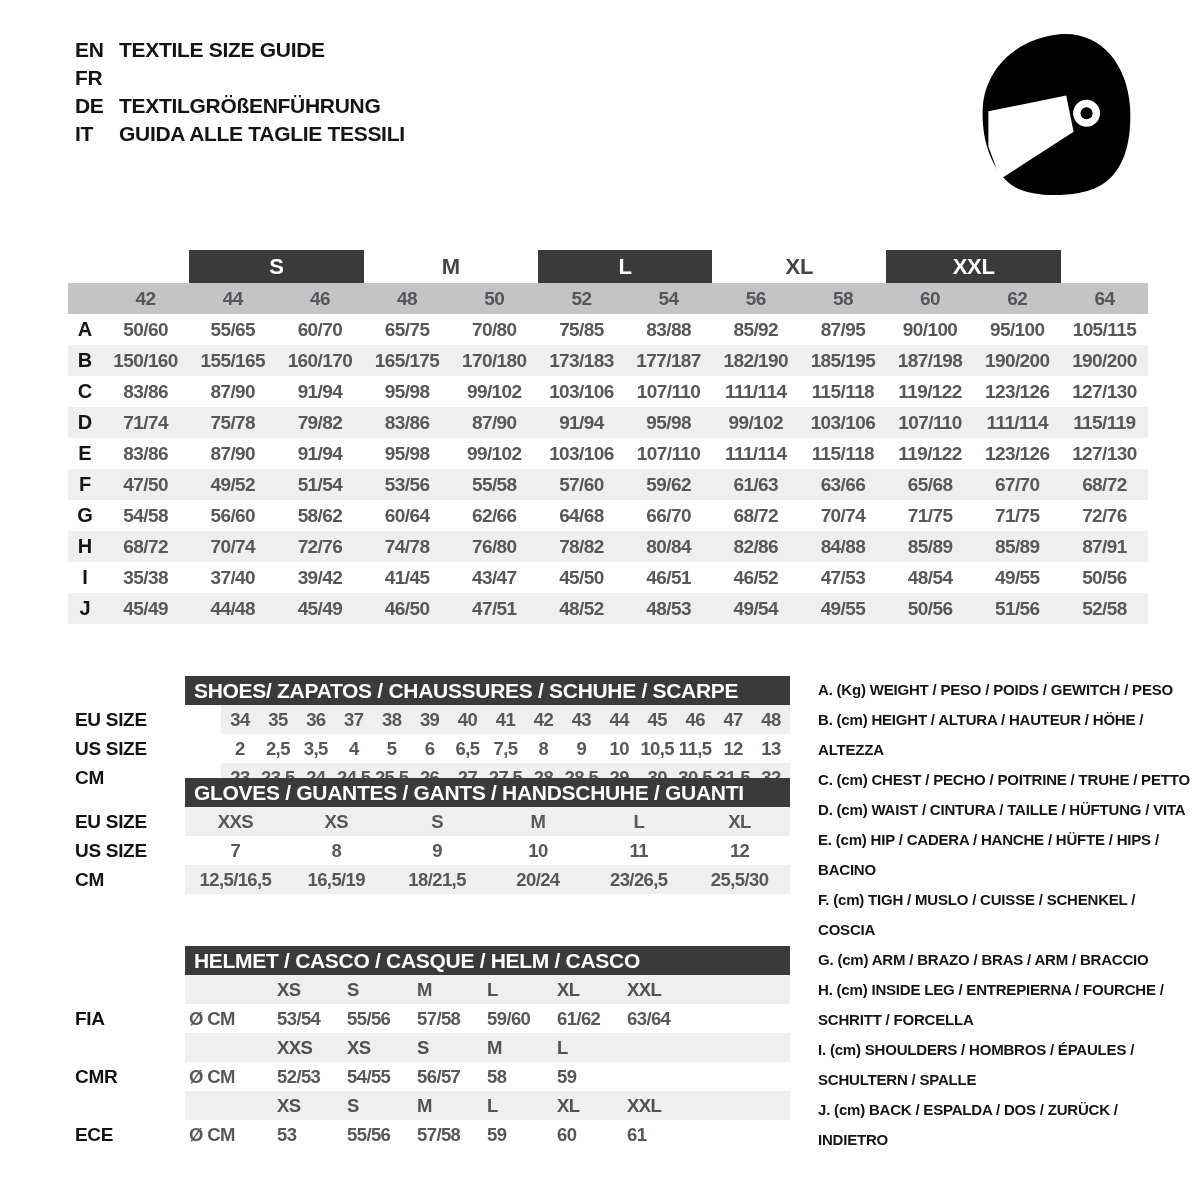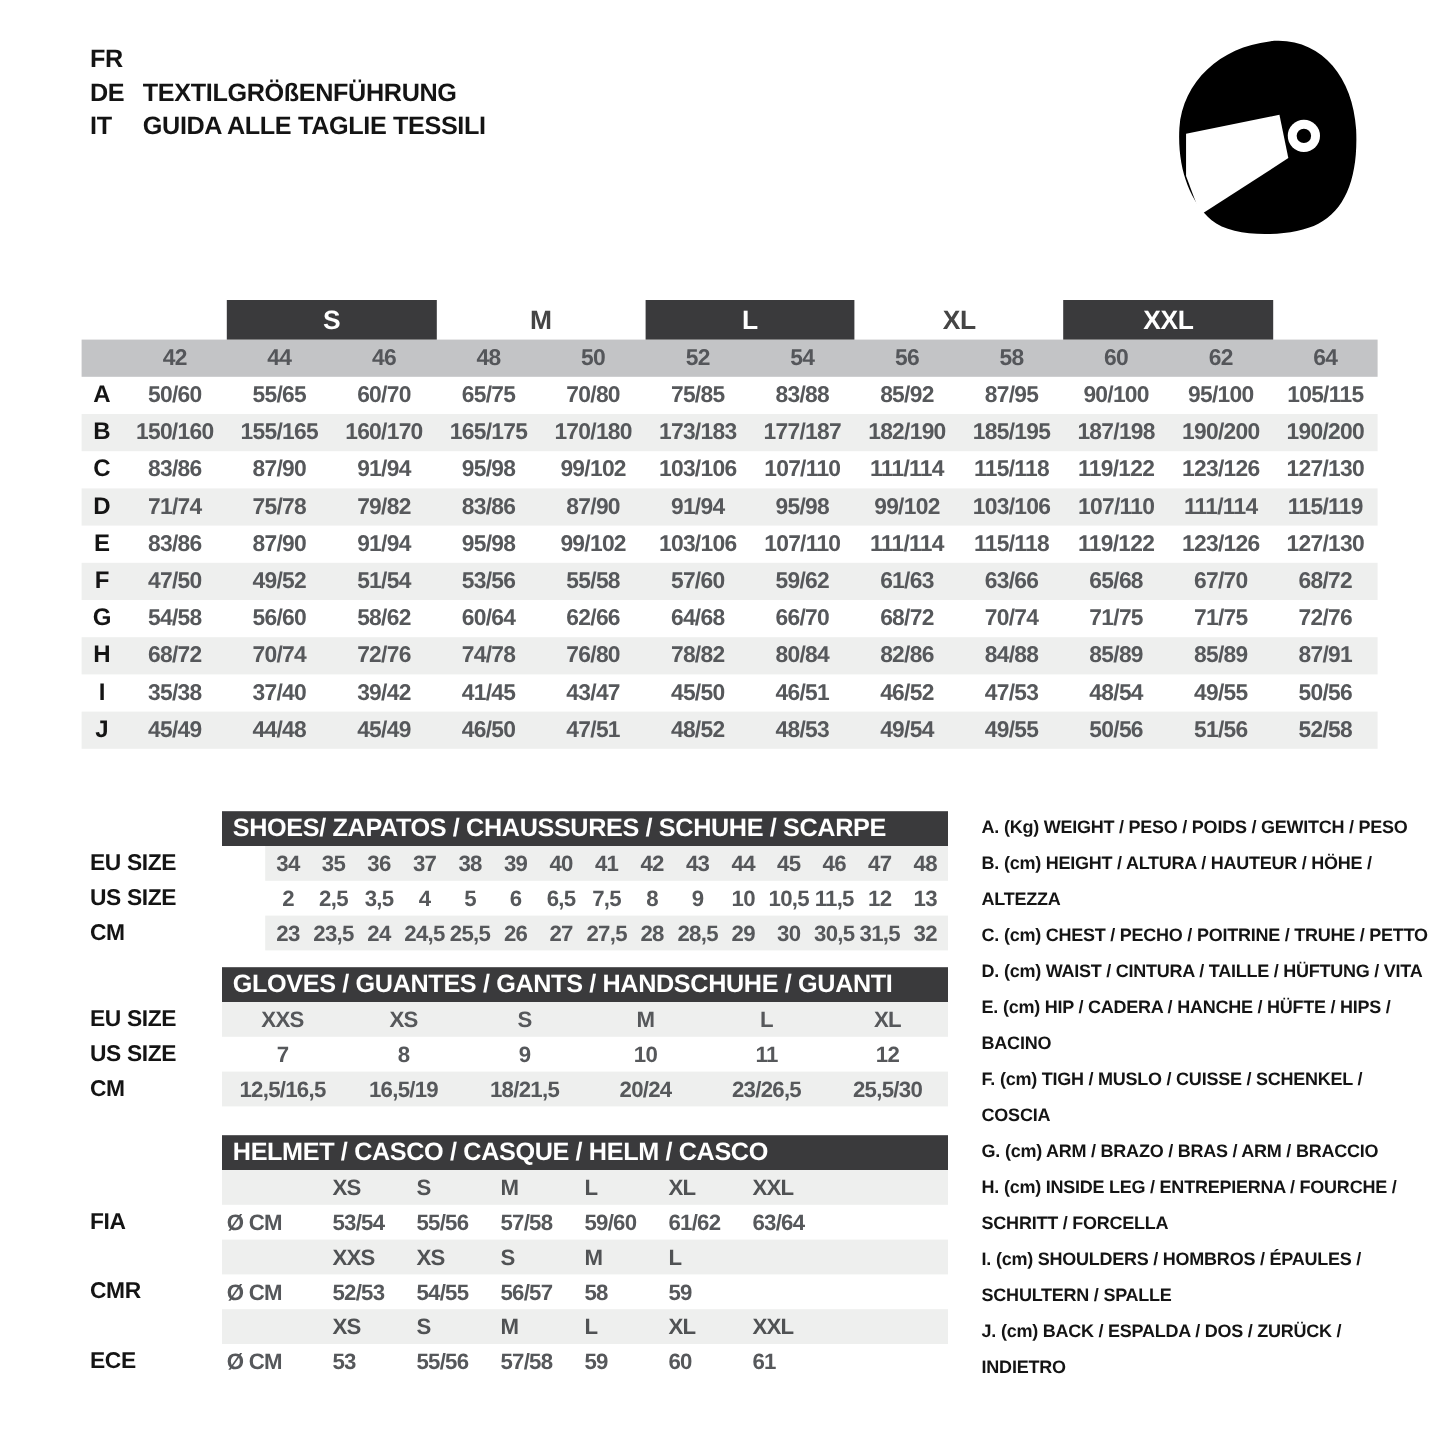--- a/index.html
+++ b/index.html
@@ -32,21 +32,21 @@
   .num-band .cell{color:#54565a;}
   .trow{display:grid;grid-template-columns:34px repeat(12,1fr);height:31px;}
   #main-rows > div:nth-of-type(even){background:var(--stripe);}
   .row-letter{display:flex;align-items:center;justify-content:center;font-size:20px;color:var(--ink);}
   .cell{display:flex;align-items:center;justify-content:center;font-size:19px;color:var(--value-ink);
     white-space:nowrap;letter-spacing:-0.6px;}
   .cells{display:contents;}
   
   .sub-table{position:absolute;left:75px;width:715px;}
   #shoes{top:676px;}
-  #gloves{top:806px;text-align:center;}
+  #gloves{top:778px;text-align:center;}
   #helmet-table{top:946px;}
   .bar{margin-left:110px;height:29px;background:var(--dark-bar);color:#ffffff;
     display:flex;align-items:center;padding-left:9px;font-size:21px;letter-spacing:-0.3px;}
   .srow{display:flex;height:29px;}
   .srow-label{width:110px;display:flex;align-items:center;font-size:19px;color:var(--ink);letter-spacing:-0.3px;}
   .srow-area{flex:1;display:grid;}
   .shoes-grid{grid-template-columns:repeat(15,1fr);margin-left:36px;}
   .gloves-grid{grid-template-columns:repeat(6,1fr);}
   .helmet-grid{grid-template-columns:88px repeat(6,70px) 1fr;}
   #shoes .srow:nth-of-type(odd) .srow-area,
@@ -58,20 +58,24 @@
   
   #legend{position:absolute;left:818px;top:675px;width:372px;}
   .legend-item{font-size:15px;line-height:30px;color:var(--ink);letter-spacing:-0.2px;}
   .legend-item span{white-space:normal;}
 </style>
 </head>
 <body>
 
 <div id="languages">
 
+<div class="lang-row">
+      <span>EN</span>
+      <span>TEXTILE SIZE GUIDE</span>
+    </div>
     <div class="lang-row">
       <span>FR</span>
     </div>
     <div class="lang-row">
       <span>DE</span>
       <span>TEXTILGRÖßENFÜHRUNG</span>
     </div>
     <div class="lang-row">
       <span>IT</span>
       <span>GUIDA ALLE TAGLIE TESSILI</span>

